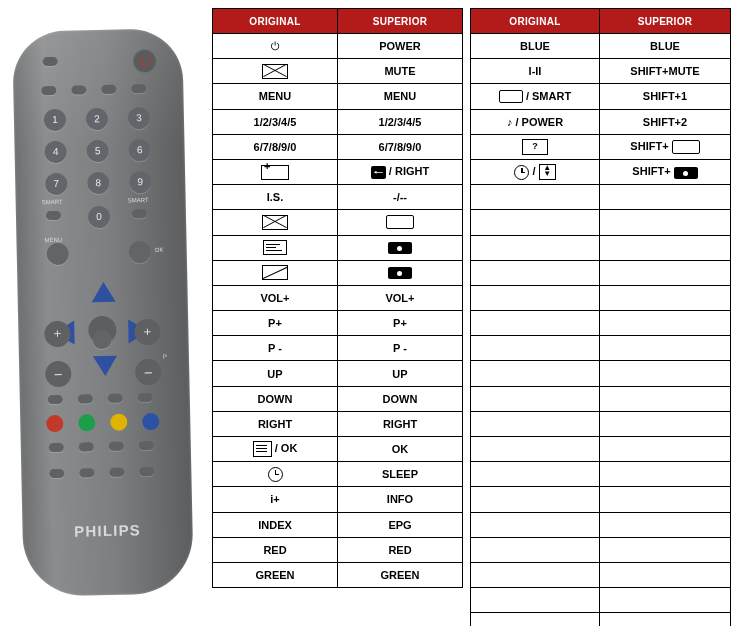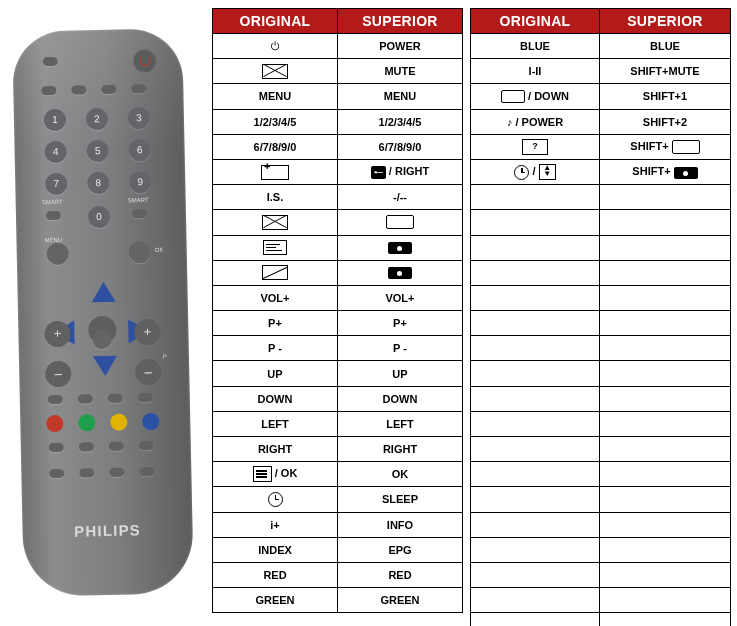--- a/index.html
+++ b/index.html
@@ -33,21 +33,21 @@
   .tri.right{left:74px;top:38px;border-top:12px solid transparent;border-bottom:12px solid transparent;border-left:20px solid #2f4fa0;}
   .navcenter{position:absolute;left:34px;top:34px;width:28px;height:28px;border-radius:50%;background:#5d5e60;}
   .colorbtn{width:17px;height:17px;border-radius:50%;}
   .brand{position:absolute;left:0;width:100%;text-align:center;top:492px;color:#d8d8d8;font-size:15px;font-weight:bold;letter-spacing:1.2px;}
   .minilbl{position:absolute;color:#d9d9d9;font-size:6px;}
   .bigbtn{width:26px;height:26px;border-radius:50%;background:#5f6062;color:#e0e0e0;font-size:13px;text-align:center;line-height:26px;}
 
   
   .tbl{position:absolute;border-collapse:collapse;}
   .tbl td,.tbl th{border:1px solid #000;text-align:center;vertical-align:middle;font-size:11px;font-weight:bold;color:#000;background:#fff;}
-  .tbl th{background:#b31b1b;color:#fff;font-size:14px;letter-spacing:.3px;height:22px;}
+  .tbl th{background:#b31b1b;color:#fff;font-size:10px;letter-spacing:.3px;height:22px;}
   .tbl td{height:22.2px;}
   .tbl1{left:212px;top:8px;}
   .tbl2{left:470px;top:8px;}
   .c1{width:122px;}
   .c2{width:122px;}
   .c3{width:126px;}
   .c4{width:128px;}
 
   
   .g{display:inline-block;font-family:"DejaVu Sans",sans-serif;font-weight:normal;}
@@ -211,24 +211,20 @@
     </tr>
     <tr>
       <td class="c1">UP</td>
       <td class="c2">UP</td>
     </tr>
     <tr>
       <td class="c1">DOWN</td>
       <td class="c2">DOWN</td>
     </tr>
     <tr>
-      <td class="c1">LEFT</td>
-      <td class="c2">LEFT</td>
-    </tr>
-    <tr>
       <td class="c1">RIGHT</td>
       <td class="c2">RIGHT</td>
     </tr>
     <tr>
       <td class="c1"><span class="menuico"><i style="top:3px;"></i><i style="top:6px;"></i><i style="top:9px;"></i></span> <span>/ OK</span></td>
       <td class="c2">OK</td>
     </tr>
     <tr>
       <td class="c1"><span class="clockg"></span></td>
       <td class="c2">SLEEP</td>
@@ -263,21 +259,21 @@
   <tbody>
     <tr>
       <td class="c3">BLUE</td>
       <td class="c4">BLUE</td>
     </tr>
     <tr>
       <td class="c3">I-II</td>
       <td class="c4">SHIFT+MUTE</td>
     </tr>
     <tr>
-      <td class="c3"><span class="box-sm"></span> <span>/ DOWN</span></td>
+      <td class="c3"><span class="box-sm"></span> <span>/ SMART</span></td>
       <td class="c4">SHIFT+1</td>
     </tr>
     <tr>
       <td class="c3"><span>♪ / POWER</span></td>
       <td class="c4">SHIFT+2</td>
     </tr>
     <tr>
       <td class="c3"><span class="qbox">?</span></td>
       <td class="c4"><span>SHIFT+</span> <span class="box-gl"></span></td>
     </tr>

